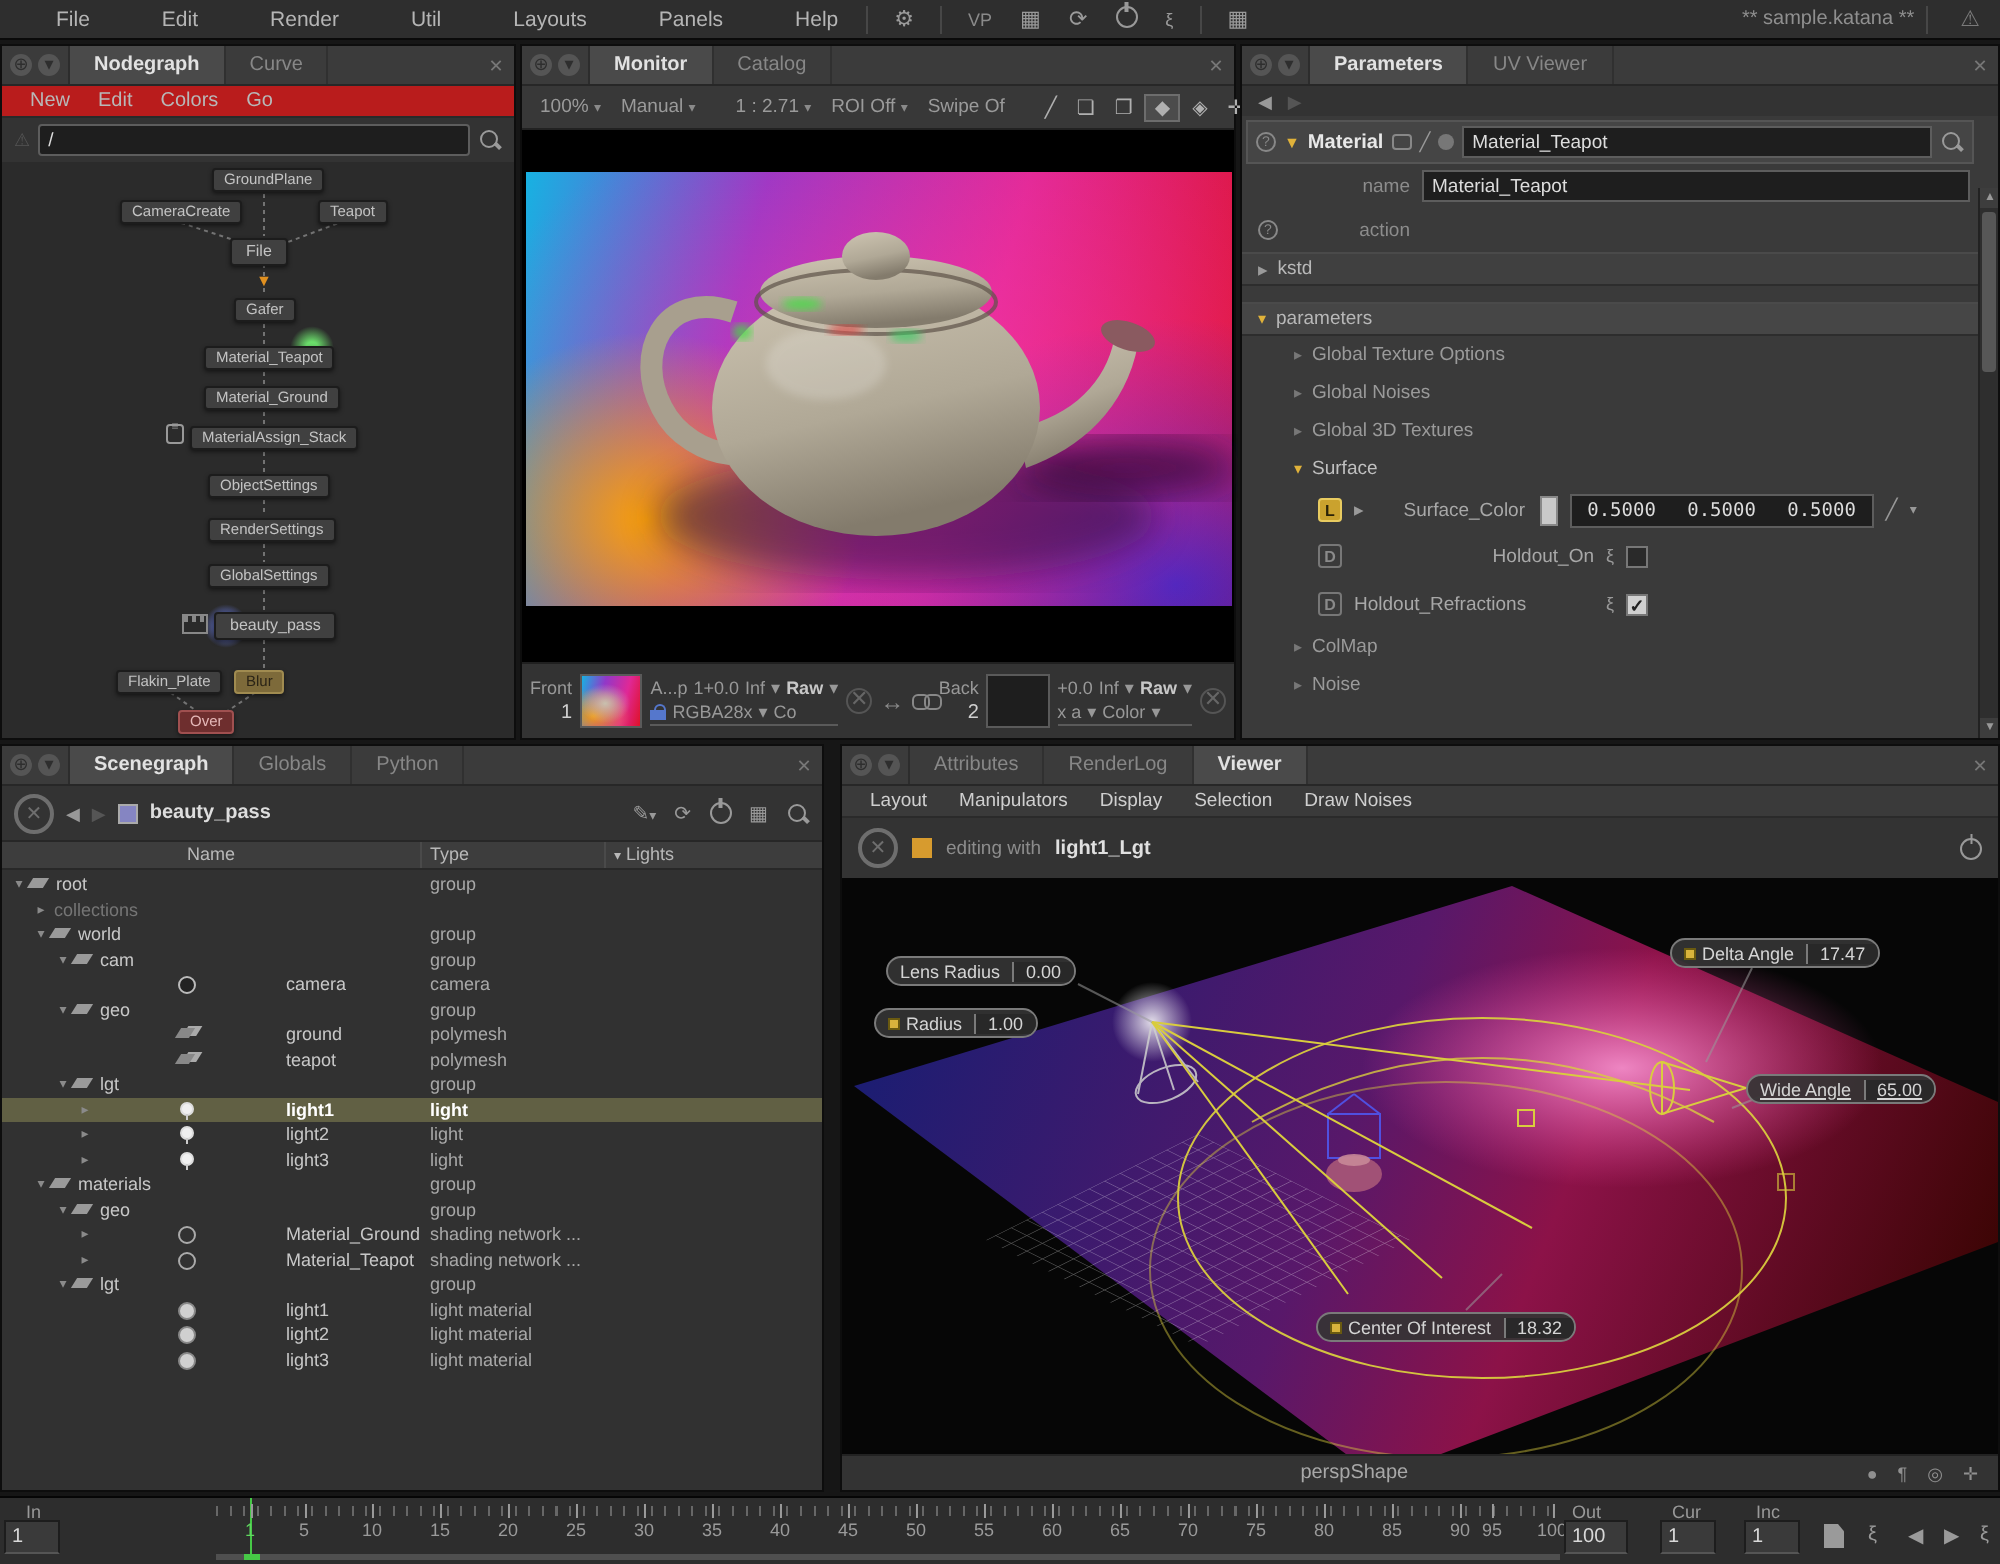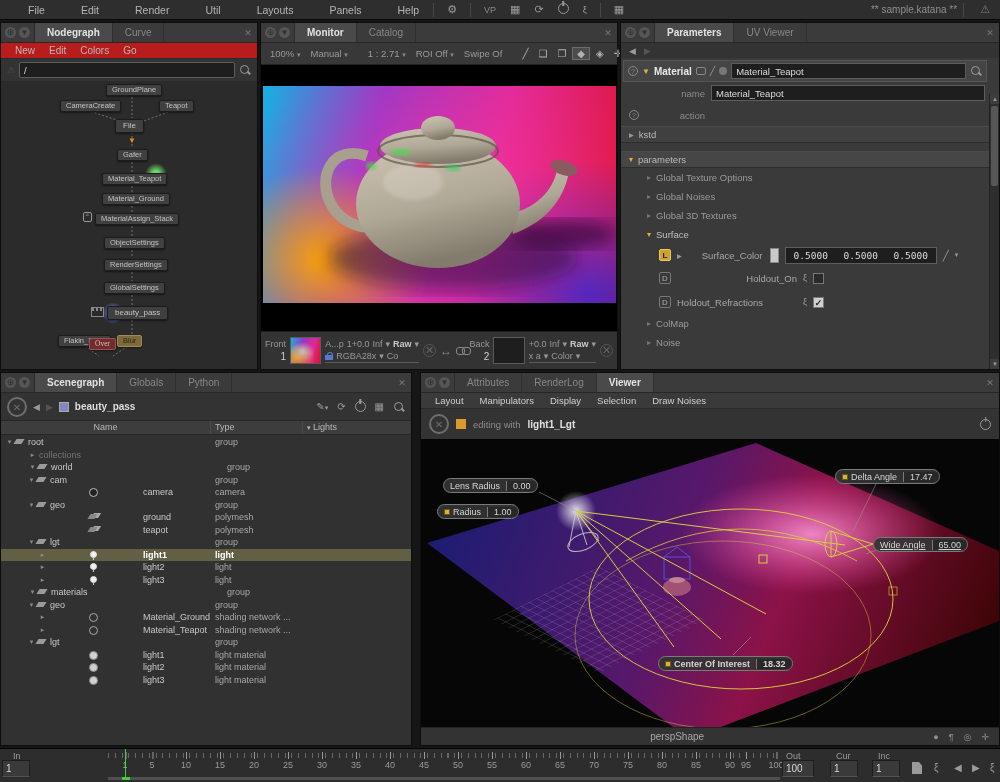--- a/index.html
+++ b/index.html
@@ -120,21 +120,21 @@
   .sgcols .cl { flex:1; line-height:13px; padding-left:4px; }
   .sgtree { flex:1; background:#313131; overflow:hidden; font-size:9px; padding-top:1px; }
   .tr { position:relative; height:12.5px; display:flex; align-items:center; color:#c8c8c8; }
   .tr .exp { width:9px; color:#8a8a8a; font-size:7px; text-align:center; flex:none; }
   .tr .ti { width:12px; flex:none; position:relative; height:10px; }
   .tr .nm { padding-left:2px; white-space:nowrap; }
   .tr .ty { position:absolute; left:214px; color:#a8a8a8; white-space:nowrap; }
   .tr.sel { background:#616044; }
   .tr.sel .nm, .tr.sel .ty { color:#fff; font-weight:bold; }
   .tr.dim .nm { color:#757575; }
-  .lvl0 { padding-left:4px; } .lvl1 { padding-left:15px;margin-left:12px; } .lvl2 { padding-left:26px; } .lvl3 { padding-left:37px;gap:41px; }
+  .lvl0 { padding-left:4px; } .lvl1 { padding-left:15px; } .lvl2 { padding-left:26px; } .lvl3 { padding-left:37px;gap:41px; }
   .ic-group::before { content:""; position:absolute; left:1px; top:2px; width:8px; height:5px; background:#9a9a9a; transform:skewX(-32deg); }
   .ic-mesh::before { content:""; position:absolute; left:1px; top:2px; width:7px; height:5px; background:#888; transform:skewX(-32deg); box-shadow:3px -1px 0 #aaa; }
   .ic-cam::before { content:""; position:absolute; left:1px; top:1px; width:7px; height:7px; border:1.5px solid #bbb; border-radius:50%; background:#222; }
   .ic-light::before { content:""; position:absolute; left:2px; top:1px; width:5px; height:5px; border:1px solid #ddd; border-radius:50%; background:#f0f0f0; }
   .ic-light::after { content:""; position:absolute; left:5px; top:7px; width:1px; height:3px; background:#ccc; }
   .ic-mat::before { content:""; position:absolute; left:1px; top:1px; width:7px; height:7px; border:1px solid #aaa; border-radius:50%; }
   .ic-lmat::before { content:""; position:absolute; left:1px; top:1px; width:7px; height:7px; border-radius:50%; background:#d0d0d0; border:1px solid #888; }
   
   #viewer { left:420px; top:372px; width:580px; height:374px; }
   .vmenu { height:16px; background:#3a3a3a; display:flex; gap:4px; align-items:center; font-size:9.5px; color:#cfcfcf; padding-left:8px; border-bottom:1px solid #2a2a2a; flex:none; }
@@ -244,21 +244,21 @@
     <div class="node" style="left:101px;top:112px;">Material_Ground</div>
     <span class="stackico" style="left:82px;top:131px;">≡</span>
     <div class="node" style="left:94px;top:132px;">MaterialAssign_Stack</div>
     <div class="node" style="left:103px;top:156px;">ObjectSettings</div>
     <div class="node" style="left:103px;top:178px;">RenderSettings</div>
     <div class="node" style="left:103px;top:201px;">GlobalSettings</div>
     <span class="clapico" style="left:90px;top:226px;"></span>
     <div class="node big" style="left:106px;top:225px;">beauty_pass</div>
     <div class="node" style="left:57px;top:254px;">Flakin_Plate</div>
     <div class="node blur" style="left:116px;top:254px;">Blur</div>
-    <div class="node over" style="left:88px;top:257px;font-family:Liberation Serif, serif;">Over</div>
+    <div class="node over" style="left:88px;top:274px;">Over</div>
   </div>
 </div>
 
 <div id="monitor" class="panel">
   <div class="tabbar">
     <span class="chrome">
       <span class="cbtn">⊕</span>
       <span class="cbtn">▾</span>
     </span>
     <span class="tab active">Monitor</span>
@@ -722,21 +722,21 @@
           <span>Delta Angle</span>
         </span>
         <span class="val">17.47</span>
     </div>
     <div class="hud" style="left:452px;top:98px;text-decoration:underline;">
       <span class="lbl">
           <span>Wide Angle</span>
         </span>
         <span class="val">65.00</span>
     </div>
-    <div class="hud" style="left:237px;top:217px;font-weight:bold;">
+    <div class="hud" style="left:237px;top:217px;">
       <span class="lbl">
           <span class="chip"></span>
           <span>Center Of Interest</span>
         </span>
         <span class="val">18.32</span>
     </div>
   </div>
   <div class="vfoot">
     <span class="shape">perspShape</span>
     <span class="vico">

